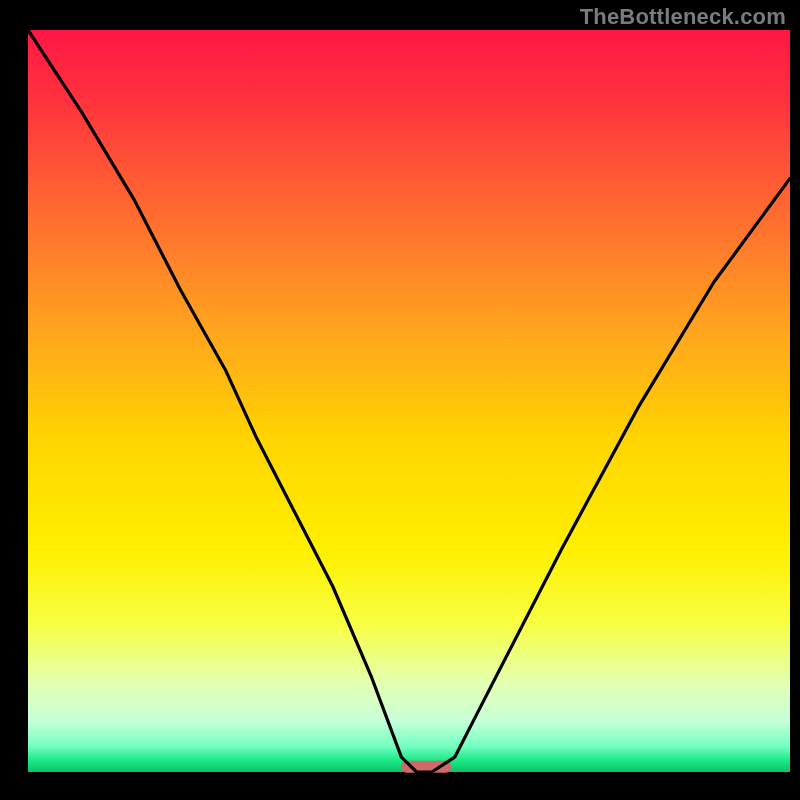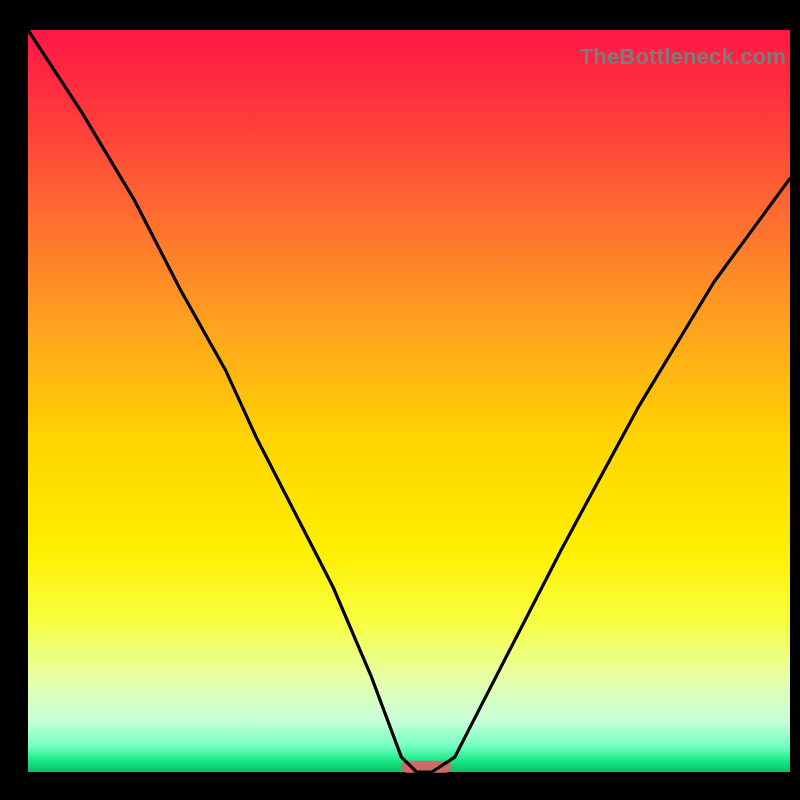--- a/index.html
+++ b/index.html
@@ -19,21 +19,20 @@
   .watermark {
     position: absolute;
     top: 4px;
     right: 14px;
     color: #7c7c7c;
     font-family: Arial, Helvetica, sans-serif;
     font-size: 22px;
     font-weight: 600;
     z-index: 10;
     letter-spacing: 0.2px;
-    margin-top: 40px;
   }
   svg { display: block; }
 </style>
 </head>
 <body>
 
 <div class="frame">
   <div class="watermark">TheBottleneck.com</div>
   <svg id="chart-svg" width="800" height="800" viewBox="0 0 800 800">
     <defs>

